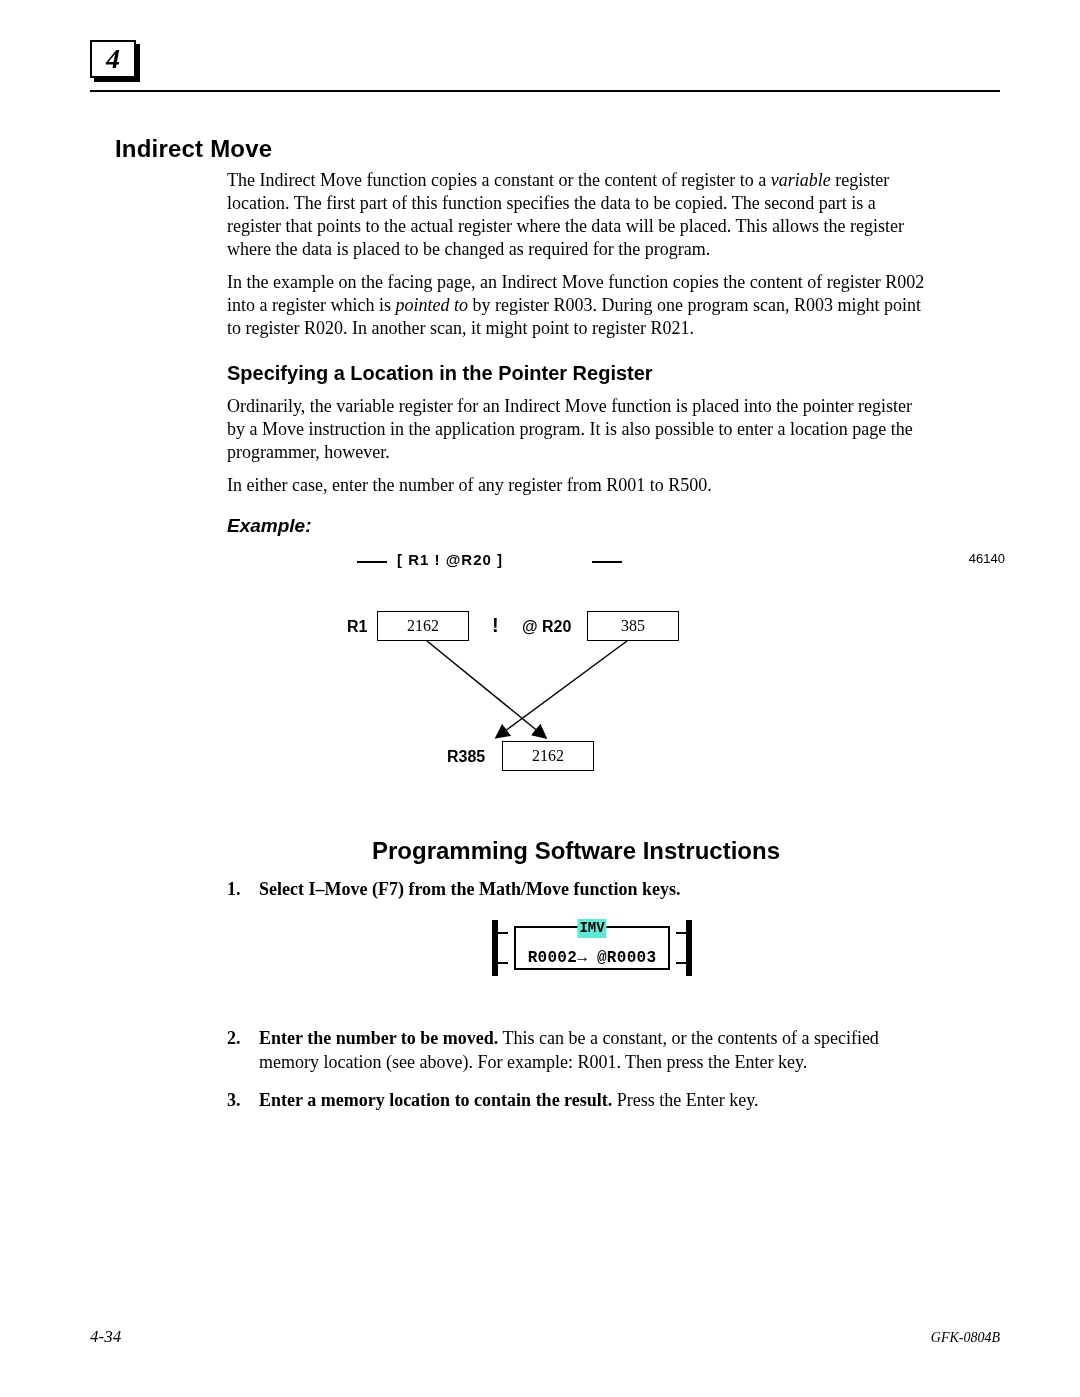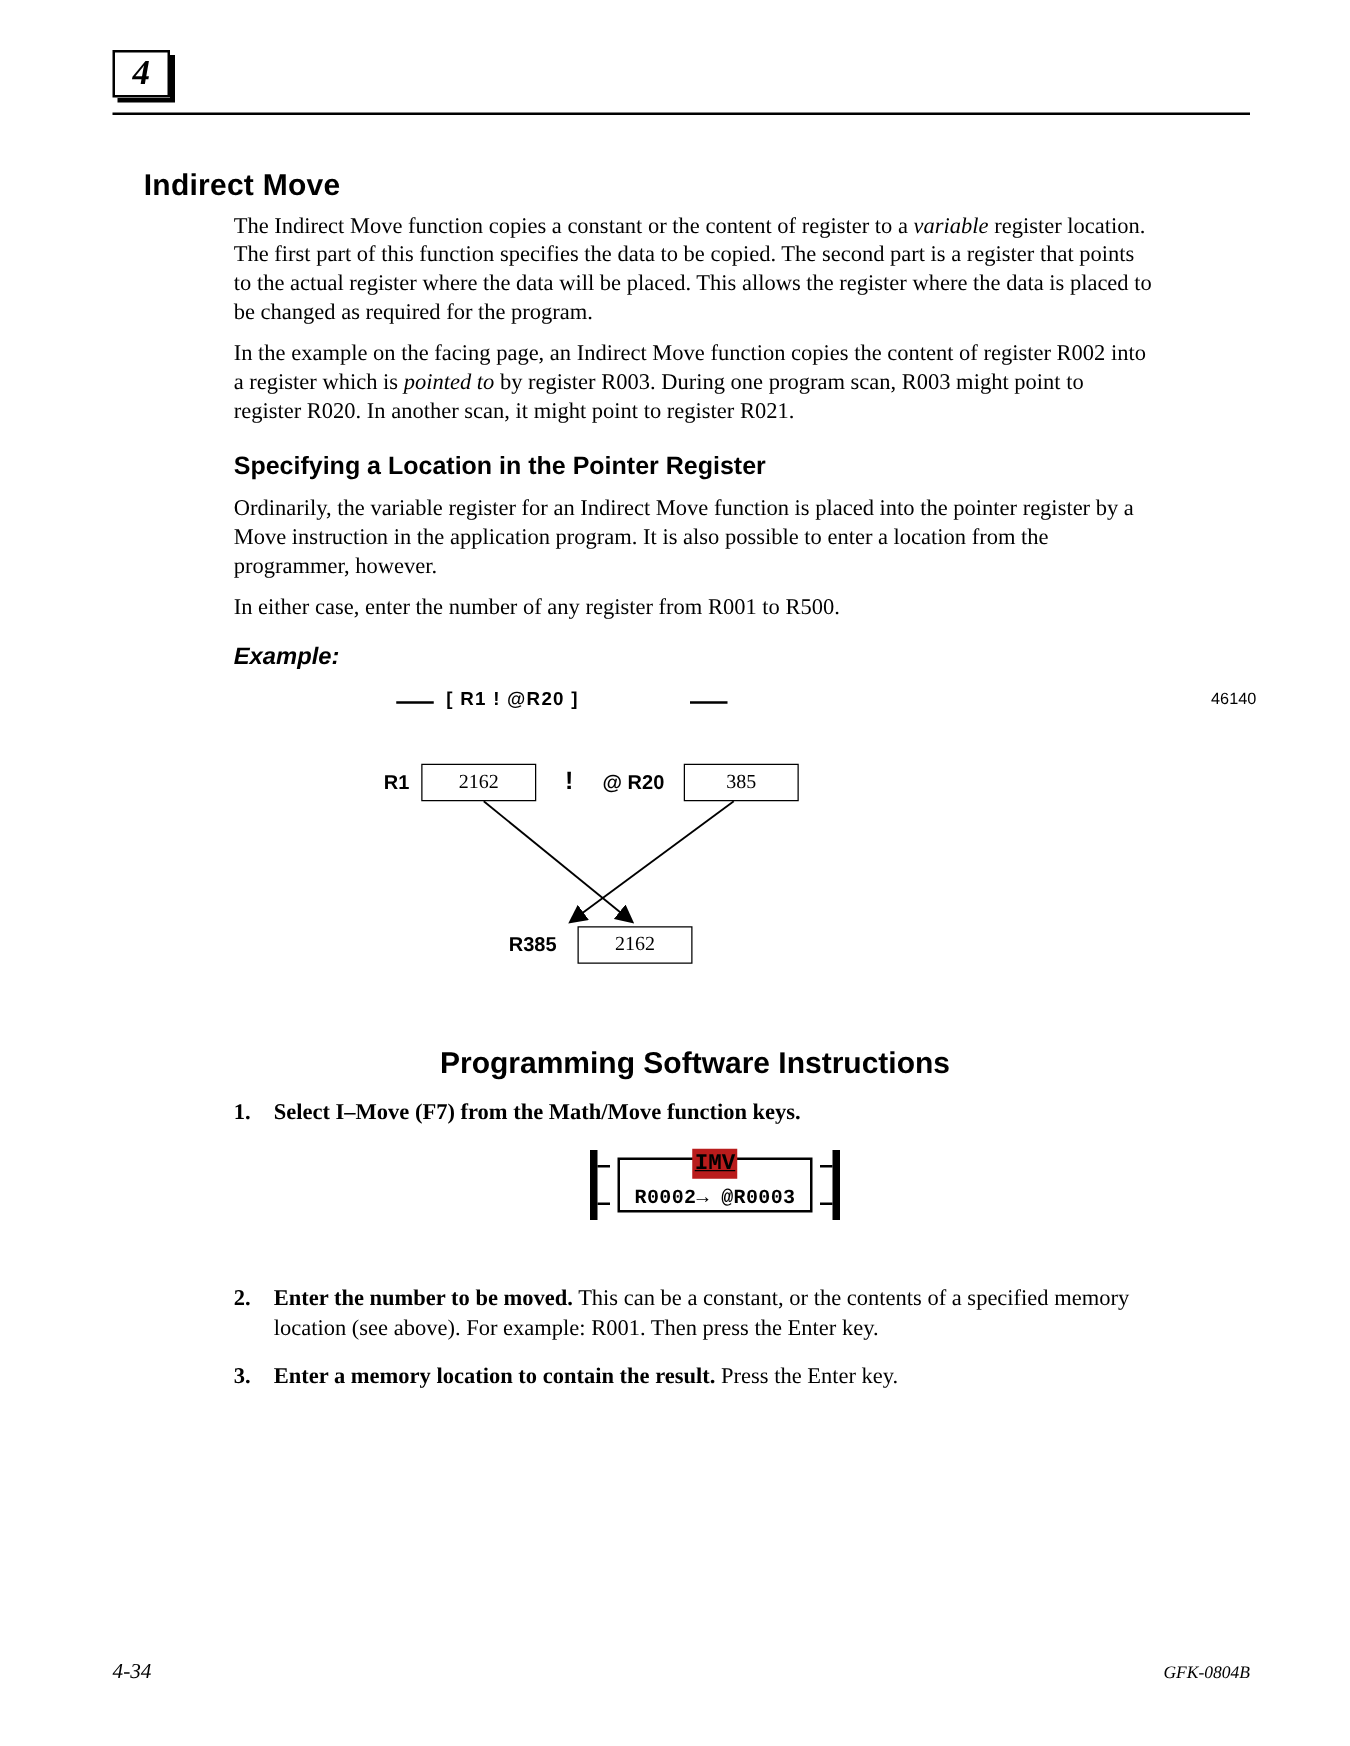--- a/index.html
+++ b/index.html
@@ -42,21 +42,21 @@
     right: 155px;
   }
   h1.section {
     font-family: Arial, Helvetica, sans-serif;
     font-weight: bold;
     font-size: 24px;
     margin: 0 0 6px 0;
     letter-spacing: 0.2px;
   }
   .body-indent {
-    margin-left: 72px;
+    margin-left: 112px;
   }
   p.body {
     font-family: 'Book Antiqua', Palatino, serif;
     font-size: 18px;
     line-height: 1.28;
     margin: 0 0 10px 0;
   }
   .var { font-style: italic; }
   h2.sub {
     font-family: Arial, Helvetica, sans-serif;
@@ -147,23 +147,22 @@
   .fn-block .stubR2 { position:absolute; right:6px; top:42px; width:10px; height:2px; background:#000; }
   .fn-block .innerbox {
     position:absolute;
     left: 22px; right: 22px;
     top: 6px; bottom: 6px;
     border: 2px solid #000;
     text-align: center;
   }
   .fn-block .title {
     position:absolute; left:50%; top:-9px; transform:translateX(-50%);
-    background:#b91c1c; padding:0 2px;
-    font-size:18px;
-    text-decoration:underline;
+    background:#5eead4; padding:0 2px;
+    font-size:14px;
   }
   .fn-block .line {
     padding-top: 20px;
     font-size: 16px;
     letter-spacing: 0.3px;
   }
   
   .footer {
     position: absolute;
     bottom: 50px;
@@ -198,21 +197,21 @@
     <p class="body">
       <span>The Indirect Move function copies a constant or the content of register to a </span><span class="var">variable</span><span> register location. The first part of this function specifies the data to be copied. The second part is a register that points to the actual register where the data will be placed. This allows the register where the data is placed to be changed as required for the program.</span>
     </p>
 
     <p class="body">
       <span>In the example on the facing  page, an Indirect Move function copies the content of register R002 into a register which is </span><span class="var">pointed to</span><span> by register R003. During one program scan, R003 might point to register R020. In another scan, it might point to register R021.</span>
     </p>
 
     <h2 class="sub">Specifying a Location in the Pointer Register</h2>
 
-    <p class="body">Ordinarily, the variable register for an Indirect Move function is placed into the pointer register by a Move instruction in the application program. It is also possible to enter a location from the programmer, however.</p>
+    <p class="body">Ordinarily, the variable register for an Indirect Move function is placed into the pointer register by a Move instruction in the application program. It is also possible to enter a location page the programmer, however.</p>
     <p class="body">In either case, enter the number of any register from R001 to R500.</p>
 
     <h3 class="example">Example:</h3>
 
     <div class="diagram">
       <div class="d-abs rail l"></div>
       <div class="d-abs top-expr">[  R1  !   @R20    ]</div>
       <div class="d-abs rail r"></div>
       <div class="d-abs figno">46140</div>
 

